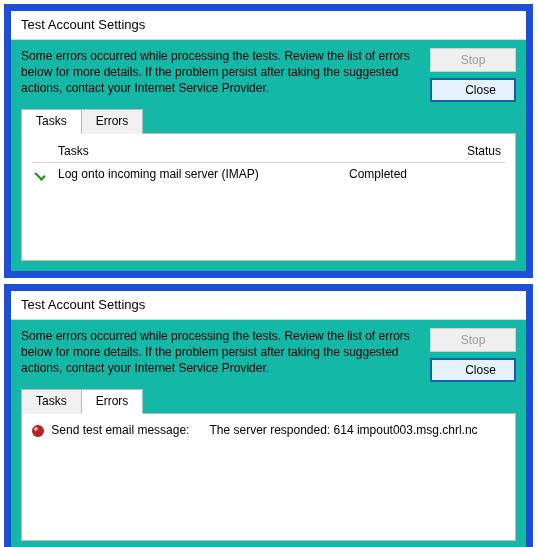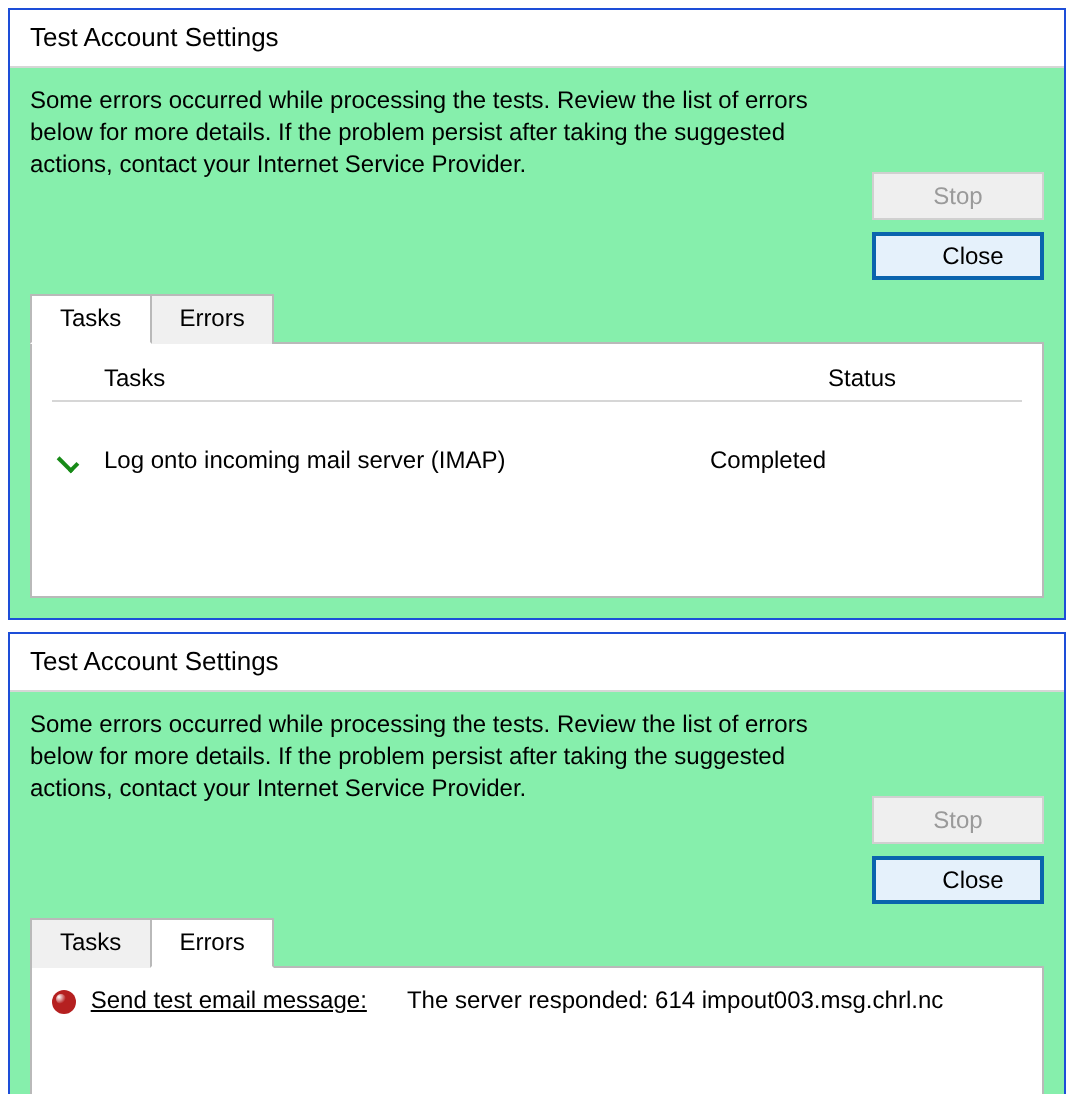--- a/index.html
+++ b/index.html
@@ -6,22 +6,22 @@
   body {
     margin: 0;
     padding: 4px;
     background: #fff;
     font-family: "Segoe UI", Tahoma, sans-serif;
     font-size: 12px;
     color: #000;
     width: 537px;
   }
   .dialog {
-    border: 1px solid #1d4ed8;
-    background: #86efac;
+    border: 7px solid #1d4ed8;
+    background: #14b8a6;
     margin-bottom: 6px;
   }
   .titlebar {
     background: #fff;
     border-bottom: 1px solid #d6d6d6;
     padding: 6px 10px 7px 10px;
     font-size: 13px;
   }
   .body-row {
     display: flex;
@@ -31,21 +31,20 @@
   .message {
     flex: 1;
     line-height: 1.35;
     font-size: 12px;
   }
   .buttons {
     width: 86px;
     display: flex;
     flex-direction: column;
     gap: 6px;
-    margin-top: 44px;
   }
   .btn {
     height: 24px;
     border: 1px solid #adadad;
     background: #ededed;
     font-size: 12px;
     color: #000;
     cursor: pointer;
   }
   .btn.disabled {
@@ -96,23 +95,23 @@
     width: 100%;
     border-collapse: collapse;
     font-size: 12px;
   }
   table.tasks th {
     text-align: left;
     font-weight: normal;
     padding: 2px 4px 4px 4px;
     border-bottom: 1px solid #d6d6d6;
   }
-  table.tasks th.status { text-align: center; width: 160px; }
+  table.tasks th.status { text-align: right; width: 160px; }
   table.tasks td {
-    padding: 20px 4px;
+    padding: 2px 4px;
     vertical-align: middle;
   }
   table.tasks td.status { text-align: left; }
   .icon-cell { width: 16px; }
   .icon-check {
     display: inline-block;
     width: 14px; height: 14px;
     position: relative;
   }
   .icon-check::before {
@@ -149,21 +148,21 @@
   }
   .icon-err::after {
     content: "";
     position: absolute;
     left: 2px; top: 2px;
     width: 5px; height: 5px;
     border-radius: 50%;
     background: radial-gradient(circle at 30% 30%, #fff, rgba(255,255,255,0) 70%);
   }
   .err-line { font-size: 12px; line-height: 1.4; }
-  .err-name { display: inline-block; min-width: 155px; text-decoration: underline; }
+  .err-name { display: inline-block; min-width: 155px; }
 </style>
 </head>
 <body>
 
 <div class="dialog">
   <div class="titlebar">Test Account Settings</div>
   <div class="body-row">
     <div class="message">Some errors occurred while processing the tests. Review the list of errors below for more details. If the problem persist after taking the suggested actions, contact your Internet Service Provider.</div>
     <div class="buttons">
       <button class="btn disabled">Stop</button>

